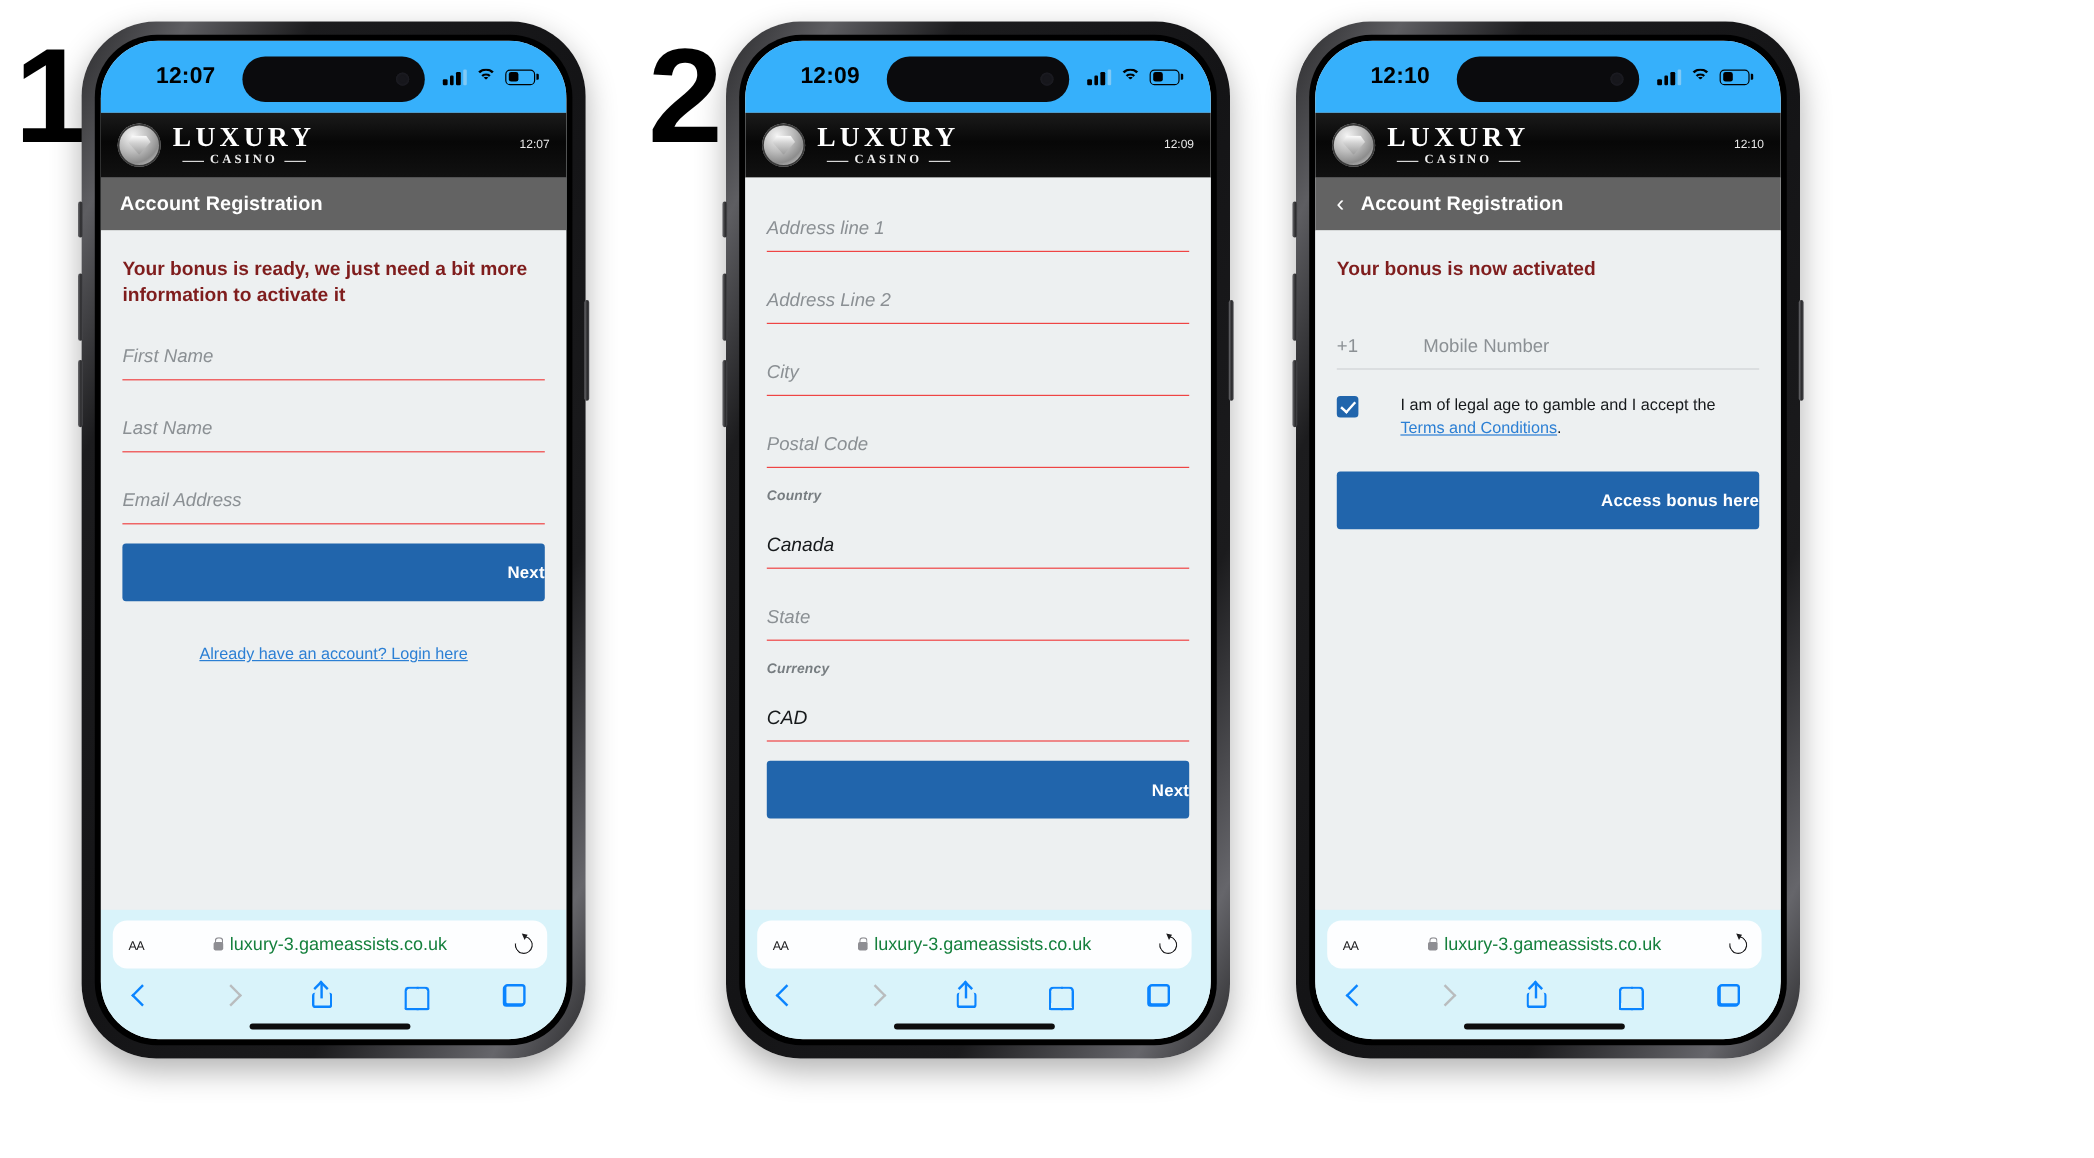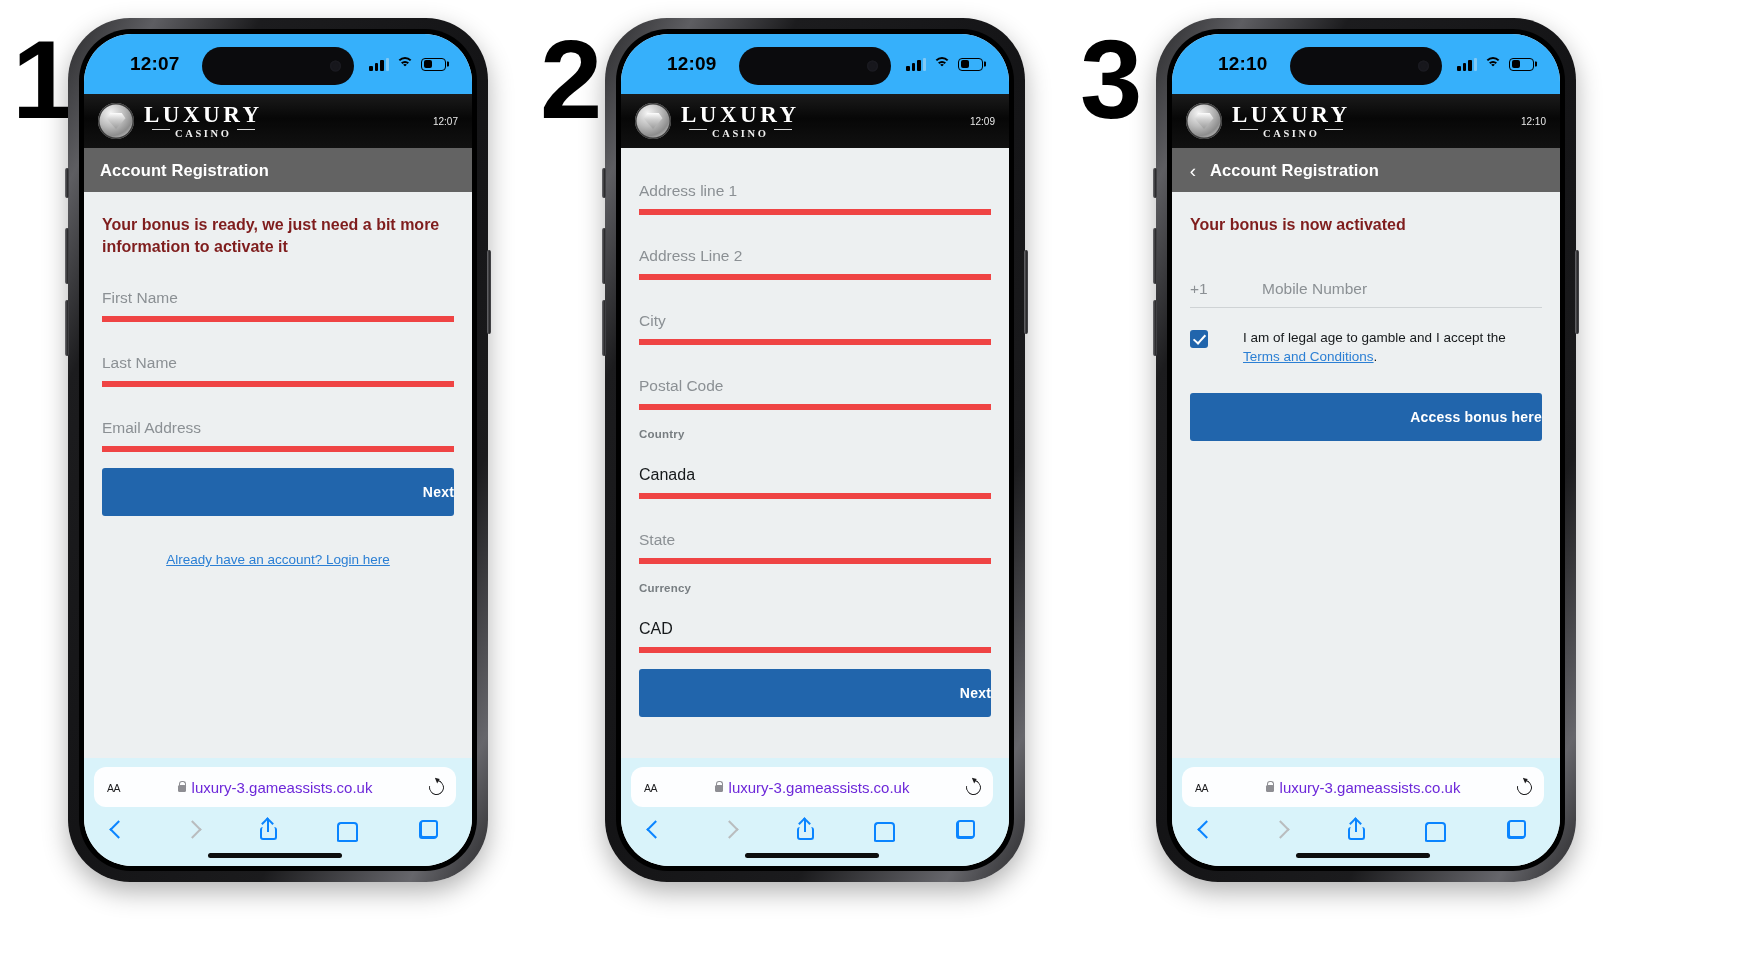--- a/index.html
+++ b/index.html
@@ -29,21 +29,21 @@
   .phone {
     position: absolute;
     width: 420px; height: 864px;
     border-radius: 62px;
     background: linear-gradient(118deg,#2b2b2d 0%, #5e5e62 10%, #1c1c1e 22%, #141416 50%, #1b1b1d 74%, #66666b 91%, #29292b 100%);
     padding: 11px;
     box-shadow: 0 10px 26px rgba(0,0,0,.30);
   }
   .phone.p1 { left: 68px;  top: 18px; }
   .phone.p2 { left: 605px; top: 18px; }
-  .phone.p3 { left: 1156px; top: 18px; }
+  .phone.p3 { left: 1080px; top: 18px; }
 
   .bezel {
     position: relative;
     width: 100%; height: 100%;
     border-radius: 52px;
     background: #000;
     padding: 5px;
   }
   .screen {
     position: relative;
@@ -155,21 +155,21 @@
     width: 19px; height: 16px;
     background: linear-gradient(180deg,#fdfdfd 0%, #d0d0d0 40%, #9b9b9b 100%);
     clip-path: polygon(20% 0%, 80% 0%, 100% 33%, 50% 100%, 0% 33%);
   }
   .logo-text { display:flex; flex-direction:column; align-items:center; line-height:1; }
   .logo-lux {
     font-family: "Liberation Serif", serif;
     color: #fff; font-size: 23px; font-weight: 700;
     letter-spacing: 3.5px;
   }
-  .logo-casino-row { display:flex; align-items:flex-start; gap:5px; margin-top:3px; }
+  .logo-casino-row { display:flex; align-items:center; gap:5px; margin-top:3px; }
   .logo-casino-row .rule { width: 18px; height: 1px; background:#d8d8d8; }
   .logo-casino {
     font-family: "Liberation Serif", serif;
     color: #efefef; font-size: 10.5px; letter-spacing: 2.6px; font-weight:700;
   }
   .header-time {
     position: absolute; right: 14px; top: 50%;
     transform: translateY(-50%);
     color: #e8e8e8; font-size: 10px;
   }
@@ -201,22 +201,23 @@
   .heading {
     font-size: 16px;
     font-weight: 700;
     color: #7f1d1d;
     line-height: 1.35;
     padding-top: 22px;
   }
   .field {
     margin-top: 10px;
     padding: 22px 0 9px 0;
-    border-bottom: 6px solid #ef4444;
+    border-bottom: 1px solid #ef4444;
     position: relative;
+    font-style: italic;
   }
   .field .ph { font-size: 15.5px; color: #8b9094; }
   .field .sublabel { font-size: 11.5px; color:#777d81; font-weight:700; letter-spacing:.2px; }
   .field .val { font-size: 16px; color:#16191b; margin-top: 26px; }
   .field.withlabel { padding-top: 8px; }
 
   .phonefield {
     display:flex; align-items:center; padding: 20px 0 9px 0;
     border-bottom: 1px solid #cfd3d5;
     margin-top: 24px;
@@ -284,21 +285,21 @@
   }
   .lock {
     width: 8px; height: 7px; background:#8e8e93;
     border-radius: 1.5px; position: relative; margin-top: 3px;
   }
   .lock::before {
     content:''; position:absolute; left:1.5px; top:-4.5px;
     width: 5px; height: 5px; border: 1.5px solid #8e8e93;
     border-bottom: none; border-radius: 3px 3px 0 0;
   }
-  .url-text { font-size: 15px; color:#6d28d9;text-align:center; }
+  .url-text { font-size: 15px; color:#15803d;text-align:center; }
   .reload {
     position:absolute; right: 12px;
     width: 15px; height: 15px;
     border: 1.8px solid #1c1c1e;
     border-radius: 50%;
     border-top-color: transparent;
     transform: rotate(-35deg);
     cursor:pointer;
   }
   .reload::after {

